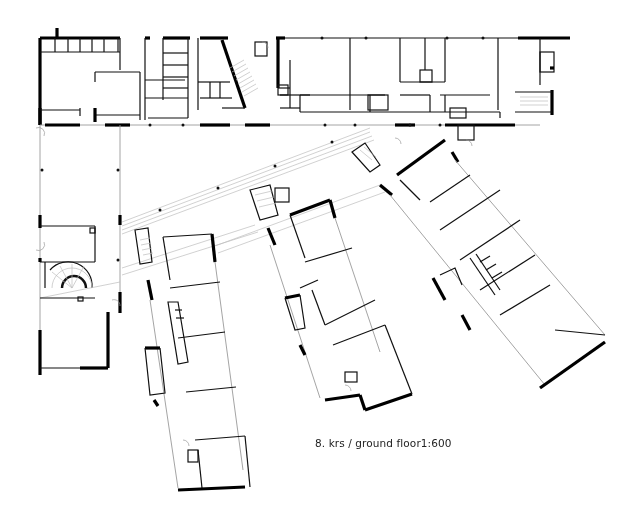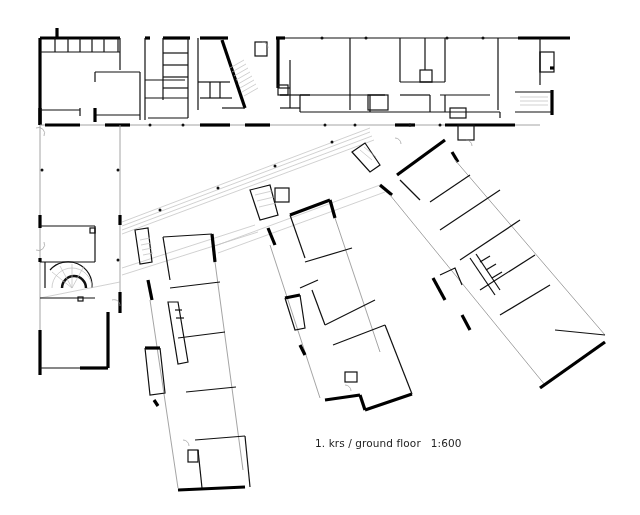--- a/index.html
+++ b/index.html
@@ -3,21 +3,21 @@
   <meta charset="utf-8">
   <style>
     html, body { margin: 0; padding: 0; background: #ffffff; }
     body { width: 640px; height: 515px; position: relative; overflow: hidden; }
     #plan { position: absolute; left: 0; top: 0; width: 640px; height: 515px; }
     .caption {
       position: absolute; left: 315px; top: 437px;
       font-family: "DejaVu Sans", sans-serif; font-size: 10.5px; color: #222;
       letter-spacing: 0.1px; white-space: pre;
     }
-    .caption .scale { margin-left: 10px; }
+    .caption .scale { }
     .w { stroke: #111; fill: none; stroke-width: 1.2; }
     .wt { stroke: #000; fill: none; stroke-width: 3.2; }
     .wg { stroke: #9a9a9a; fill: none; stroke-width: 0.9; }
     .wl { stroke: #bdbdbd; fill: none; stroke-width: 0.7; }
     .col { fill: #111; }
     .door { stroke: #999; fill: none; stroke-width: 0.7; }
   </style>
 </head>
 <body>
 
@@ -293,13 +293,13 @@
     <path d="M36,250 A6,6 0 0 0 44,242"></path>
     <path d="M112,300 A6,6 0 0 1 120,306"></path>
     <path d="M262,42 A6,6 0 0 1 268,48"></path>
     <path d="M395,138 A6,6 0 0 1 401,144"></path>
     <path d="M466,140 A6,6 0 0 1 472,146"></path>
     <path d="M183,440 A6,6 0 0 1 189,446"></path>
     <path d="M345,385 A6,6 0 0 1 351,391"></path>
   </g>
 </svg>
 
-<div class="caption"><span>1. krs / ground floor</span><span class="scale">1:600</span></div>
+<div class="caption"><span>8. krs / ground floor</span><span class="scale">1:600</span></div>
 
 </body></html>

